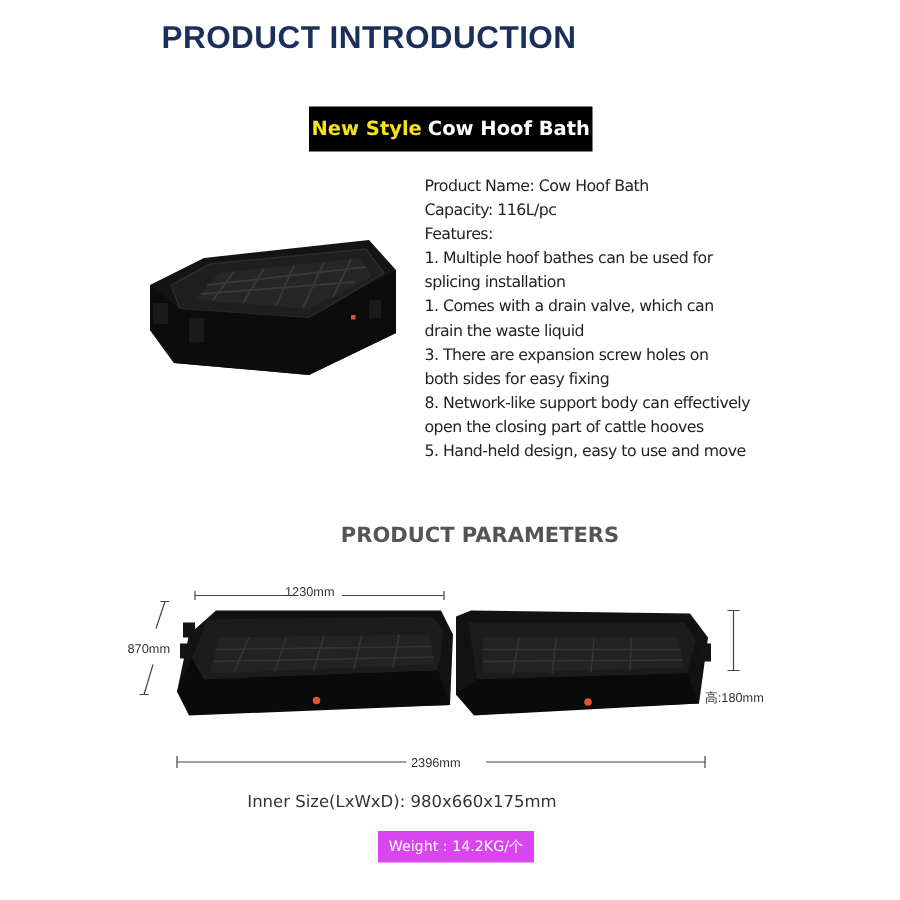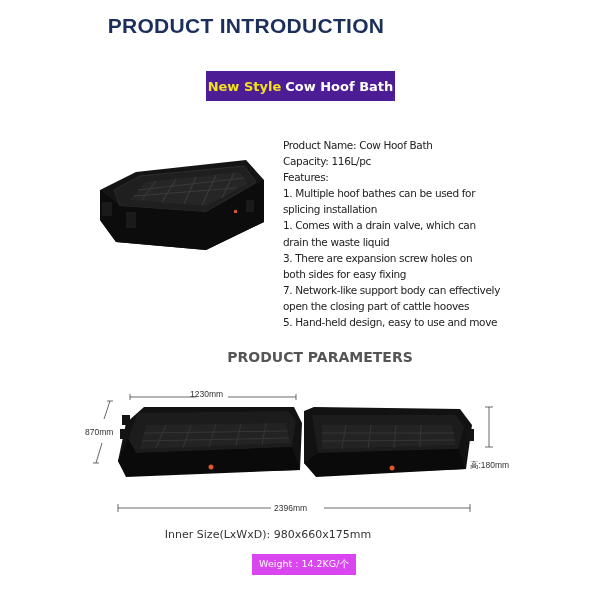--- a/index.html
+++ b/index.html
@@ -7,27 +7,27 @@
     width: 600px; height: 600px; background: #ffffff; position: relative; overflow: hidden;
     font-family: "Liberation Sans", "DejaVu Sans", sans-serif;
   }
   .title {
     position: absolute; left: 0; top: 14px; width: 492px; text-align: center;
     font-family: "Liberation Sans", sans-serif; font-weight: bold; font-size: 21px;
     color: #1c2f5b; letter-spacing: 0.3px;
   }
   .banner {
     position: absolute; left: 206px; top: 71px; width: 189px; height: 30px;
-    background: #4c1d95; color: #ffffff; font-family: "DejaVu Sans", sans-serif;
+    background: #000000; color: #ffffff; font-family: "DejaVu Sans", sans-serif;
     font-weight: bold; font-size: 13px; display: flex; align-items: center; justify-content: center;
   }
   .banner .hl { color: #f5e21a; margin-right: 4px; }
   .product-img { position: absolute; left: 96px; top: 150px; width: 176px; height: 110px; }
   .info {
-    position: absolute; left: 283px; top: 137px; width: 240px;
+    position: absolute; left: 283px; top: 116px; width: 240px;
     font-family: "DejaVu Sans", sans-serif; font-size: 10.5px; color: #222; line-height: 16.1px;
   }
   .info div { white-space: nowrap; letter-spacing: -0.35px; }
   .params-title {
     position: absolute; left: 0; top: 349px; width: 600px; text-align: center;
     font-family: "DejaVu Sans", sans-serif; font-weight: bold; font-size: 14px; color: #555; padding-left: 20px;
   }
   .diagram { position: absolute; left: 86px; top: 385px; width: 440px; height: 135px; }
   .dim { position: absolute; font-family: "Liberation Sans", sans-serif; font-size: 8.5px; color: #333; white-space: nowrap; }
   .inner-size {
@@ -73,21 +73,21 @@
 <div class="info">
   <div>Product Name: Cow Hoof Bath</div>
   <div>Capacity: 116L/pc</div>
   <div>Features:</div>
   <div>1. Multiple hoof bathes can be used for</div>
   <div>splicing installation</div>
   <div>1. Comes with a drain valve, which can</div>
   <div>drain the waste liquid</div>
   <div>3. There are expansion screw holes on</div>
   <div>both sides for easy fixing</div>
-  <div>7. Network-like support body can effectively</div>
+  <div>8. Network-like support body can effectively</div>
   <div>open the closing part of cattle hooves</div>
   <div>5. Hand-held design, easy to use and move</div>
 </div>
 
 <div class="params-title">PRODUCT PARAMETERS</div>
 
 <div class="diagram">
   <svg width="440" height="135" viewBox="0 0 440 135">
 
     <g stroke="#444" stroke-width="0.8" fill="none">

